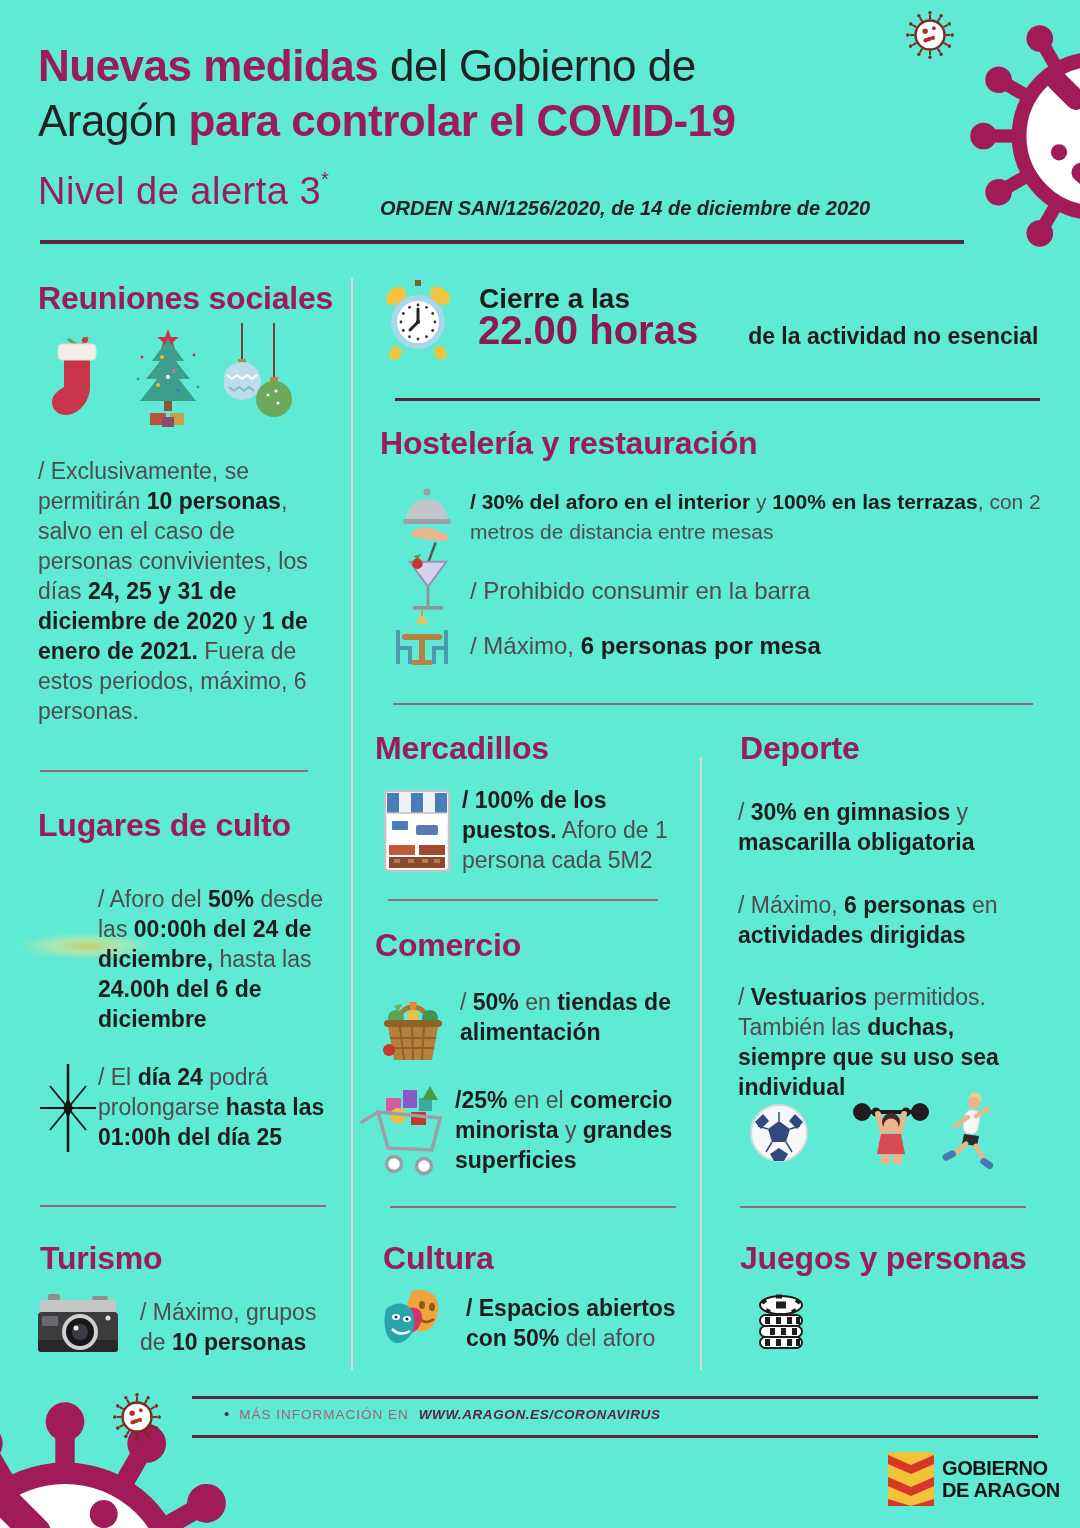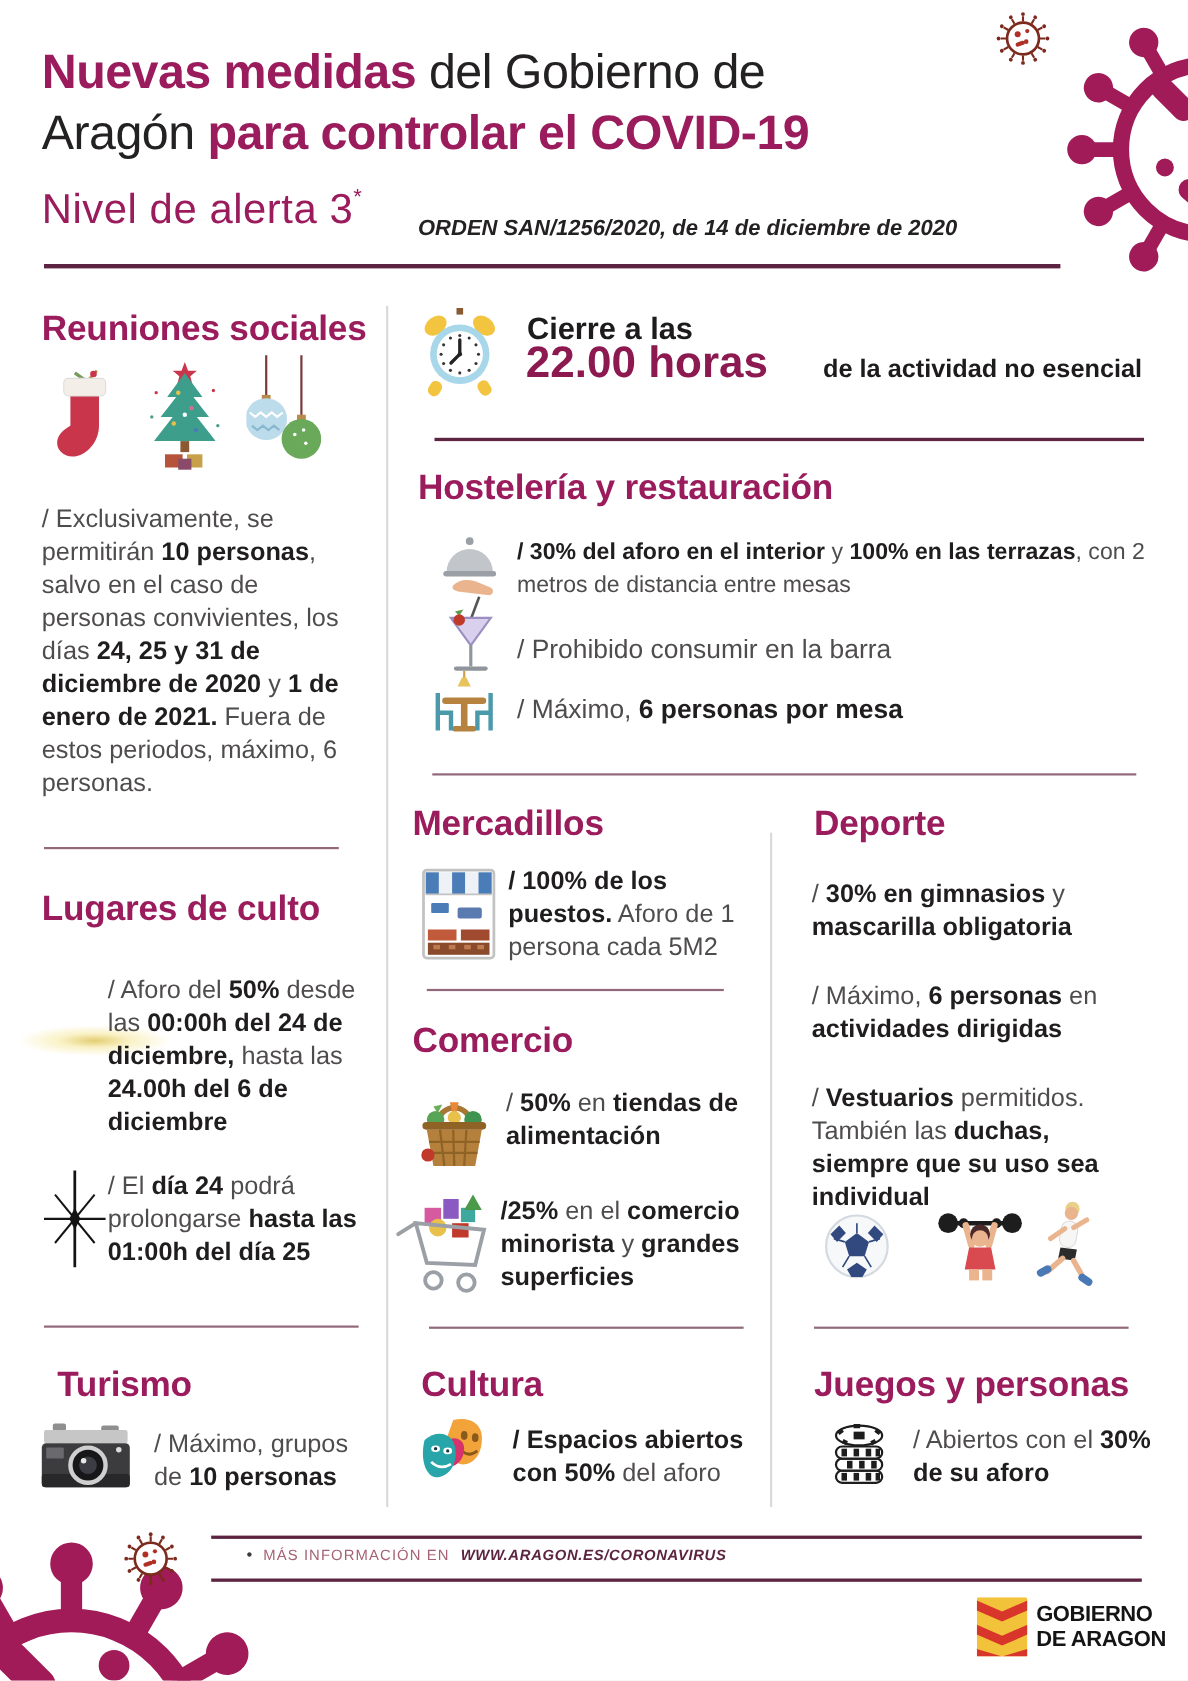--- a/index.html
+++ b/index.html
@@ -1,16 +1,16 @@
 <!DOCTYPE html>
 <html><head>
 <meta charset="utf-8">
 <style>
   html,body{margin:0;padding:0;background:#e9e9e9;}
-  .page{position:relative;width:1080px;height:1528px;background:#ffffff;overflow:hidden;
+  .page{position:relative;width:1080px;height:1528px;background:#5eead4;overflow:hidden;
         font-family:"Liberation Sans",sans-serif;color:#242122;}
   .abs{position:absolute;}
   
   .main-title{font-size:44px;line-height:55px;color:#242122;letter-spacing:-0.5px;}
   .main-title .mag{color:#9a1c5c;font-weight:bold;}
   .alert{font-size:38px;color:#9a1c5c;letter-spacing:0.5px;}
   .alert sup{font-size:20px;position:relative;top:-4px;}
   .order{font-size:20px;font-style:italic;font-weight:bold;color:#242122;}
   .sec-h{font-size:32px;font-weight:bold;color:#9a1c5c;margin:0;letter-spacing:-0.2px;}
   
@@ -248,21 +248,21 @@
     <line x1="4" y1="46" x2="60" y2="46" stroke="#141414" stroke-width="2"></line>
     <line x1="14" y1="24" x2="50" y2="68" stroke="#141414" stroke-width="1.8"></line>
     <line x1="50" y1="24" x2="14" y2="68" stroke="#141414" stroke-width="1.8"></line>
     <polygon points="32,36 37,46 32,56 27,46" fill="#141414"></polygon>
   </svg>
 
   <p class="abs txt" style="left:98px;top:1062px;width:254px;margin:0"><span>/ El </span><span class="b">día 24</span><span> podrá prolongarse </span><span class="b">hasta las 01:00h del día 25</span></p>
 
   <div class="abs hline soft" style="left:40px;top:1205px;width:286px"></div>
 
-  <h2 class="abs sec-h" style="left:52px;top:1240px">Turismo</h2>
+  <h2 class="abs sec-h" style="left:40px;top:1240px">Turismo</h2>
 
   <svg class="abs" style="left:34px;top:1290px" width="88" height="72" viewBox="0 0 88 72">
     <rect x="14" y="4" width="12" height="7" rx="2" fill="#8f8f8f"></rect>
     <rect x="58" y="6" width="16" height="6" rx="2" fill="#8f8f8f"></rect>
     <rect x="6" y="10" width="76" height="12" rx="2" fill="#c6c6c6"></rect>
     <rect x="4" y="22" width="80" height="40" rx="4" fill="#3c3c3e"></rect>
     <rect x="4" y="50" width="80" height="12" rx="3" fill="#28282a"></rect>
     <rect x="8" y="26" width="16" height="10" rx="1" fill="#6a6a6e"></rect>
     <circle cx="46" cy="42" r="16" fill="#17171a" stroke="#cfcfcf" stroke-width="4"></circle>
     <circle cx="46" cy="42" r="8" fill="#3c3c44"></circle>
@@ -476,21 +476,20 @@
       <rect x="40" y="43" width="5" height="7" fill="#1d1d1d"></rect>
     <rect x="8" y="30" width="42" height="11" rx="5.5" fill="#ffffff" stroke="#1d1d1d" stroke-width="2"></rect>
     <rect x="13" y="32" width="5" height="7" fill="#1d1d1d"></rect>
       <rect x="24" y="32" width="5" height="7" fill="#1d1d1d"></rect>
       <rect x="35" y="32" width="5" height="7" fill="#1d1d1d"></rect>
       <rect x="44" y="32" width="4" height="7" fill="#1d1d1d"></rect>
     <ellipse cx="29" cy="20" rx="21" ry="9" fill="#ffffff" stroke="#1d1d1d" stroke-width="2"></ellipse>
     <path d="M10 18 L14 15 M24 11.5 L30 11.5 M44 15 L48 18 M14 25 L18 27 M40 27 L44 25" stroke="#1d1d1d" stroke-width="4"></path>
     <rect x="24" y="16.5" width="10" height="7" fill="#1d1d1d"></rect>
   </svg>
-  <p class="abs txt" style="left:830px;top:1293px;width:220px;margin:0"><span>/ Abiertos con el </span><span class="b">30% de su aforo</span></p>
 
   <div class="abs hline mid" style="left:192px;top:1396px;width:846px"></div>
   <div class="abs finfo" style="left:224px;top:1405px">
     <span class="dot">•</span>
     <span class="pre">MÁS INFORMACIÓN EN</span>
     <span class="url">WWW.ARAGON.ES/CORONAVIRUS</span>
   </div>
   <div class="abs hline mid" style="left:192px;top:1435px;width:846px"></div>
 
   <svg class="abs" style="left:-150px;top:1370px" width="430" height="430" viewBox="0 0 200 200">

